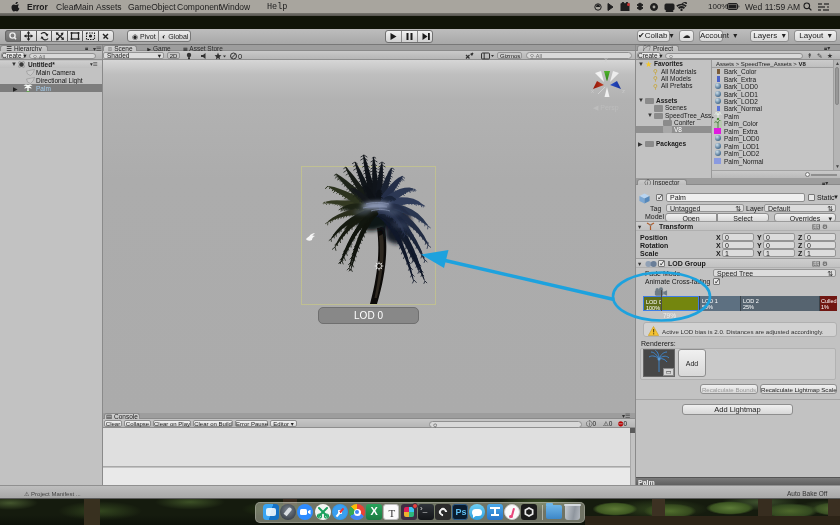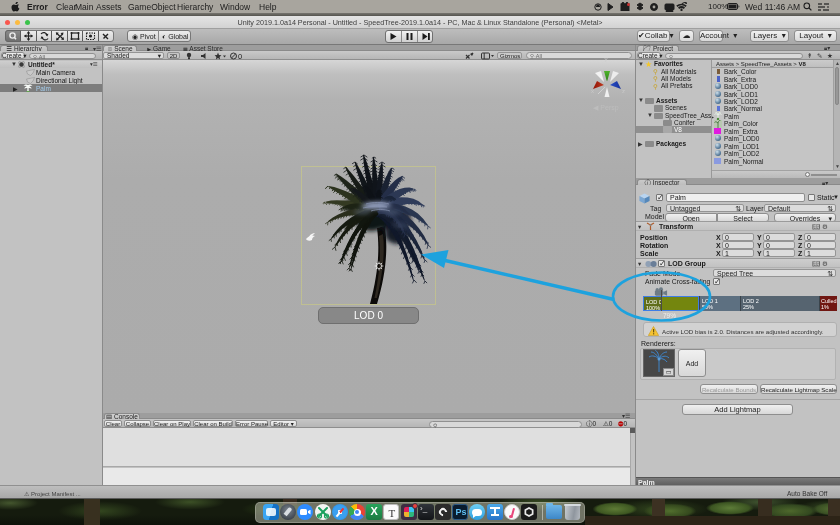--- a/index.html
+++ b/index.html
@@ -19,23 +19,23 @@
 
 <div class="abs" id="menubar" style="left:0;top:0;width:840px;height:13px;background:#a8a59e;color:#1c1c1c;font-size:8.5px;">
   <svg class="abs" style="left:11px;top:2px;" width="9" height="10" viewBox="0 0 9 10">
         <path d="M6.4 1.2c-.5.6-1.3 1-1.9.9-.1-.7.2-1.4.6-1.8C5.5-.2 6.3-.4 6.9-.4c.1.6-.1 1.2-.5 1.6zM7 2.5c-1 0-1.7.6-2.2.6S3.6 2.6 2.8 2.6C1.7 2.6.5 3.5.5 5.4c0 1.9 1.4 4.1 2.4 4.1.5 0 .9-.4 1.6-.4s1 .4 1.6.4c1 0 2.1-2 2.3-2.9-.9-.4-1.4-1.1-1.4-2 0-.8.4-1.4 1-1.8C7.7 2.7 7.3 2.5 7 2.5z" fill="#1c1c1c"></path>
       </svg>
   <span class="abs" style="left:27px;top:1.5px;font-weight:bold;">Error</span>
   <span class="abs" style="left:56px;top:1.5px;">Clear</span>
   <span class="abs" style="left:75px;top:1.5px;">Main</span>
   <span class="abs" style="left:96px;top:1.5px;">Assets</span>
   <span class="abs" style="left:128px;top:1.5px;">GameObject</span>
-  <span class="abs" style="left:177px;top:1.5px;">Hierarchy</span>
+  <span class="abs" style="left:177px;top:1.5px;">Component</span>
   <span class="abs" style="left:220px;top:1.5px;">Window</span>
-  <span class="abs" style="left:259px;top:1.5px;">Help</span>
+  <span class="abs" style="left:267px;top:1.5px;font-family:Liberation Mono, monospace;">Help</span>
   <svg class="abs" style="left:593px;top:2px;" width="115" height="10" viewBox="0 0 115 10">
     <g fill="none" stroke="#1f1f1f" stroke-width="1">
       <circle cx="5" cy="5" r="3.2"></circle>
           <path d="M3.5 5 a1.5 2.2 0 0 1 3 0" fill="#1f1f1f"></path>
       <path d="M15 1.5 l5 3.5 -5 3.5 z" fill="#1f1f1f"></path>
       <rect x="28" y="2" width="8" height="6.5" fill="#1f1f1f"></rect>
           <circle cx="30" cy="1.8" r="1.3" fill="#1f1f1f"></circle>
           <circle cx="34" cy="1.8" r="1.3" fill="#1f1f1f"></circle>
           <circle cx="35.5" cy="2.5" r="1.5" fill="#c33" stroke="none"></circle>
       <path d="M44 3 l3 -2 3 2 -3 2z M44 6 l3 -2 3 2 -3 2z" fill="#1f1f1f"></path>
@@ -50,44 +50,38 @@
       <path d="M85 5.5 a5.5 5.5 0 0 1 7 0 l-1.2 1.4 a3.6 3.6 0 0 0 -4.6 0z"></path>
       <path d="M83.3 3.6 a8 8 0 0 1 10.4 0 l-1.1 1.3 a6.2 6.2 0 0 0 -8.2 0z"></path>
     </g>
   </svg>
   <span class="abs" style="left:708px;top:1.5px;font-size:8px;">100%</span>
   <svg class="abs" style="left:727px;top:3px;" width="13" height="7" viewBox="0 0 13 7">
         <rect x="0.5" y="0.5" width="10" height="6" rx="1.5" fill="none" stroke="#1f1f1f"></rect>
         <rect x="1.5" y="1.5" width="8" height="4" fill="#1f1f1f"></rect>
         <path d="M11.5 2.2 v2.6 a1.4 1.4 0 0 0 0 -2.6z" fill="#1f1f1f"></path>
       </svg>
-  <span class="abs" style="left:745px;top:1.5px;">Wed 11:46 AM</span>
+  <span class="abs" style="left:745px;top:1.5px;">Wed 11:59 AM</span>
   <svg class="abs" style="left:803px;top:2px;" width="9" height="9" viewBox="0 0 9 9">
         <circle cx="3.8" cy="3.8" r="2.8" fill="none" stroke="#1f1f1f" stroke-width="1.1"></circle>
         <line x1="6" y1="6" x2="8.4" y2="8.4" stroke="#1f1f1f" stroke-width="1.2"></line>
       </svg>
   <svg class="abs" style="left:818px;top:2.5px;" width="11" height="8" viewBox="0 0 11 8">
         <g stroke="#1f1f1f" stroke-width="1.2">
           <line x1="0" y1="1" x2="4" y2="1"></line>
           <line x1="6" y1="1" x2="11" y2="1"></line>
           <line x1="0" y1="4" x2="7" y2="4"></line>
           <line x1="9" y1="4" x2="11" y2="4"></line>
           <line x1="0" y1="7" x2="3" y2="7"></line>
           <line x1="5" y1="7" x2="11" y2="7"></line>
         </g>
       </svg>
 </div>
 <div class="abs" style="left:0;top:13px;width:840px;height:3px;background:linear-gradient(#77756f,#55544f);"></div>
 
-<div class="abs" id="titlebar" style="left:0;top:16px;width:840px;height:13px;background:linear-gradient(#e4e4e4,#d2d2d2);border-bottom:1px solid #9f9f9f;">
-  <div class="abs" style="left:4.5px;top:3.5px;width:5.5px;height:5.5px;border-radius:50%;background:#f9574e;"></div>
-  <div class="abs" style="left:14.5px;top:3.5px;width:5.5px;height:5.5px;border-radius:50%;background:#fcbb40;"></div>
-  <div class="abs" style="left:24.5px;top:3.5px;width:5.5px;height:5.5px;border-radius:50%;background:#3ac34a;"></div>
-  <div class="abs" style="left:0;top:2px;width:840px;text-align:center;font-size:7.2px;color:#3c3c3c;">Unity 2019.1.0a14 Personal - Untitled - SpeedTree-2019.1.0a14 - PC, Mac &amp; Linux Standalone (Personal) &lt;Metal&gt;</div>
-</div>
 
 <div class="abs" id="toolbar" style="left:0;top:29px;width:840px;height:16px;background:linear-gradient(#bdbdbd,#a8a8a8);border-bottom:1px solid #787878;">
 
   <div class="abs" style="left:5px;top:1px;width:109px;height:12px;border:1px solid #777;border-radius:3px;background:linear-gradient(#ececec,#d2d2d2);"></div>
   <div class="abs" style="left:5px;top:1px;width:16px;height:12px;border-radius:3px 0 0 3px;background:linear-gradient(#8a8a8a,#6f6f6f);border:1px solid #666;"></div>
   <svg class="abs" style="left:5px;top:1px;" width="109" height="12" viewBox="0 0 109 12">
     <g stroke="#5b5b5b" fill="none" stroke-width="1">
       <line x1="15.5" y1="1" x2="15.5" y2="11"></line>
           <line x1="31.5" y1="1" x2="31.5" y2="11"></line>
           <line x1="46.5" y1="1" x2="46.5" y2="11"></line>

